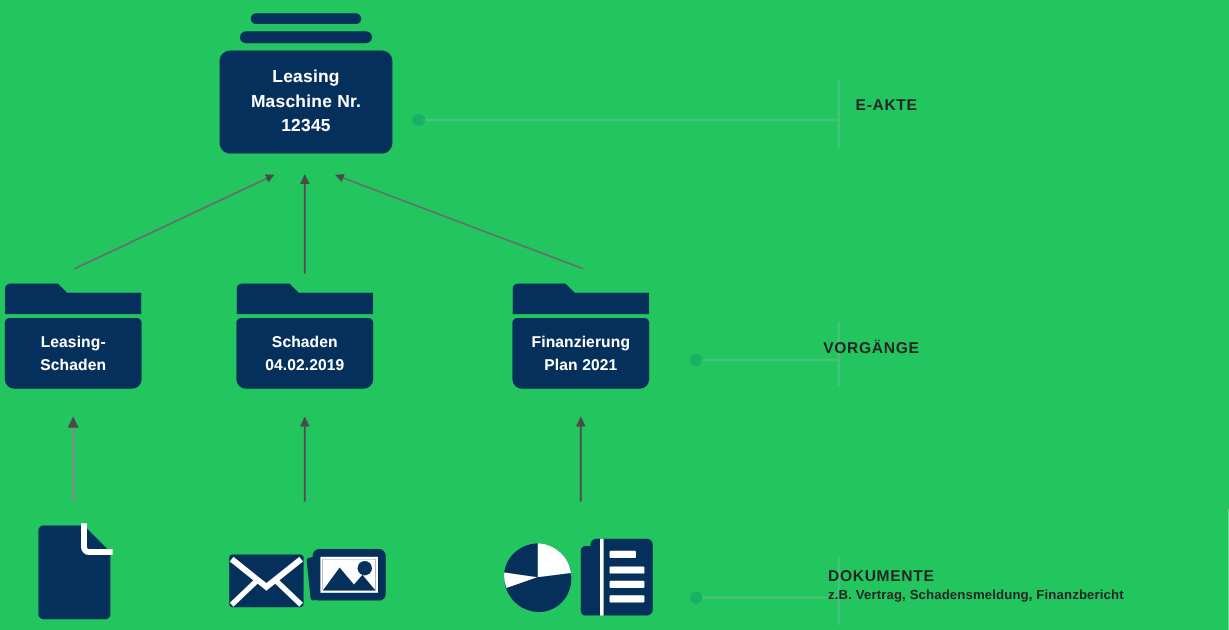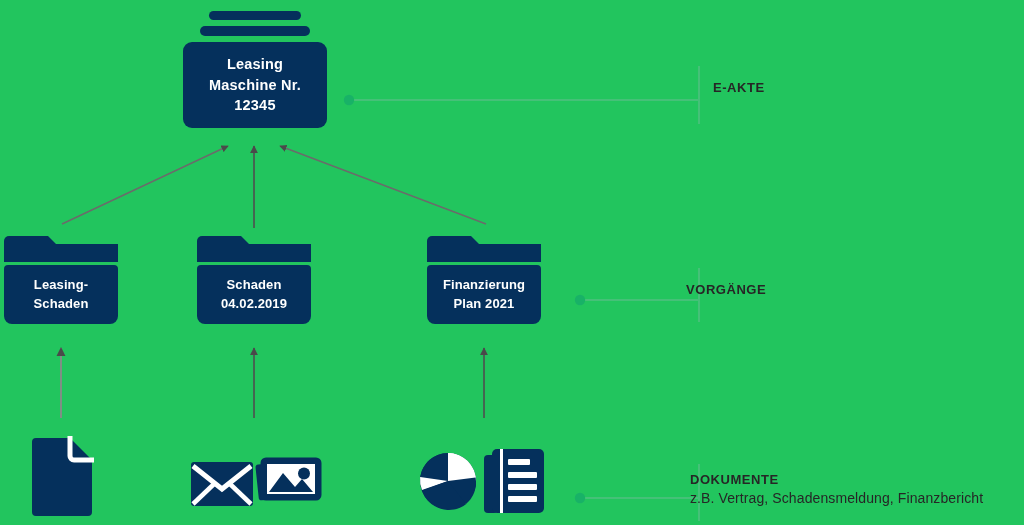--- a/index.html
+++ b/index.html
@@ -105,22 +105,22 @@
   .lane-label {
     position: absolute;
     font-size: 13px;
     font-weight: bold;
     color: #262626;
     letter-spacing: .55px;
     white-space: nowrap;
   }
   .lane-label .sub {
     display: block;
-    font-size: 14px;
-    font-weight: normal;
+    font-size: 11px;
+    font-weight: bold;
     letter-spacing: .1px;
     margin-top: 3px;
   }
   #label-eakte    { left: 713px; top: 80px; }
   #label-vorgaenge{ left: 686px; top: 282px; }
   #label-dokumente{ left: 690px; top: 472px; }
 </style>
 </head>
 <body>
 

